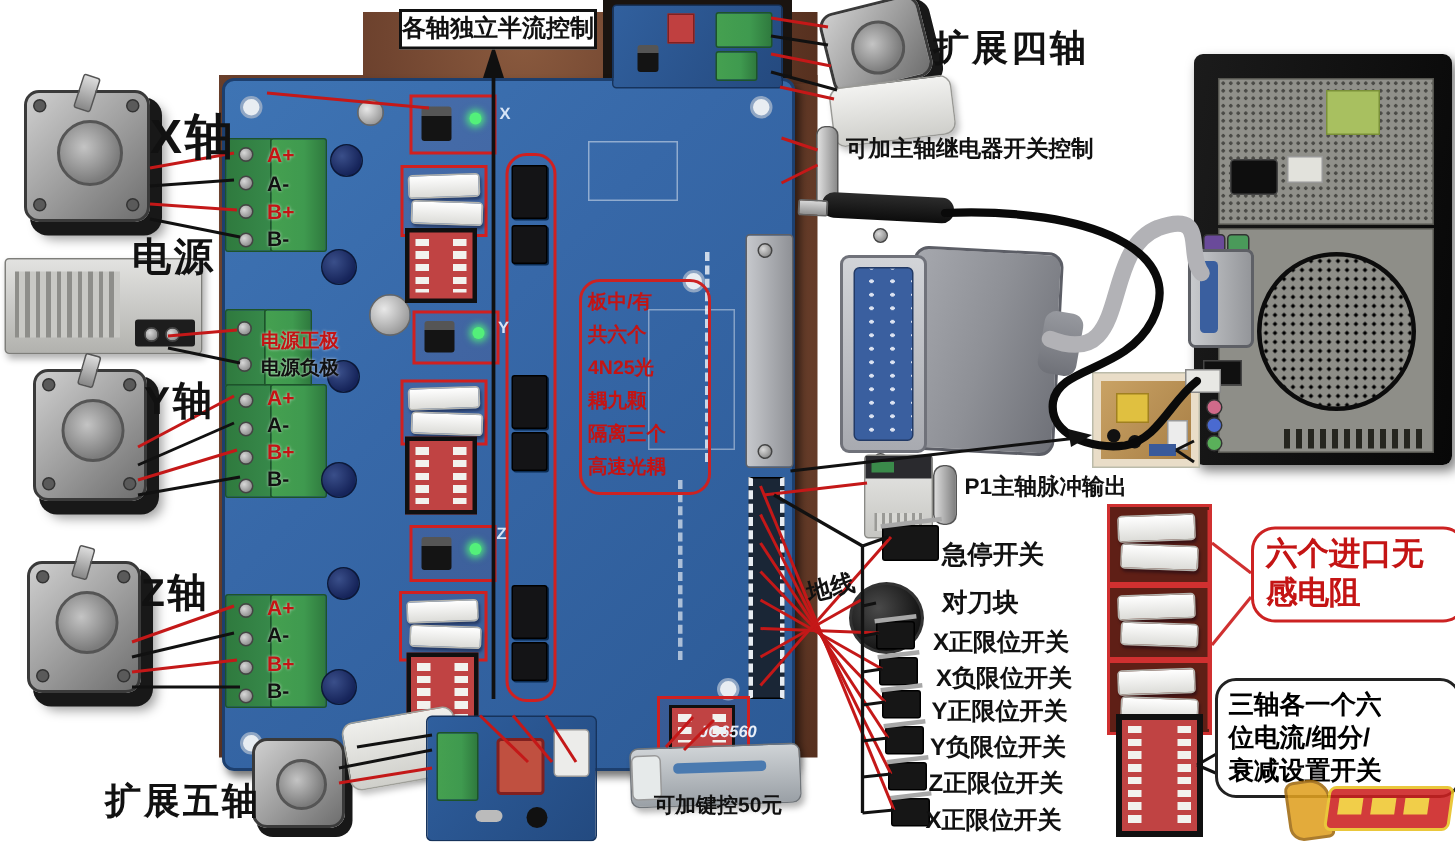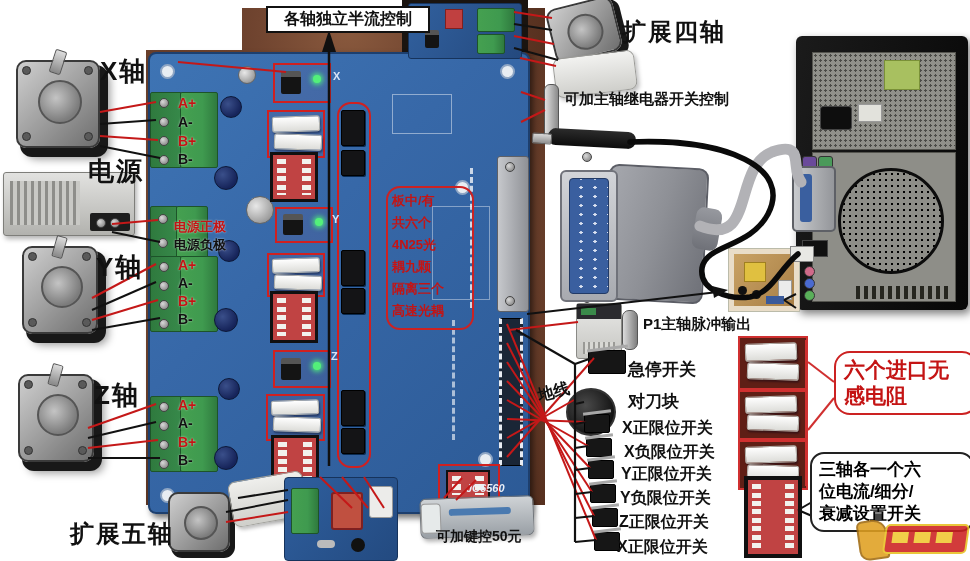--- a/index.html
+++ b/index.html
@@ -382,28 +382,28 @@
     <line x1="834" y1="398" x2="808" y2="430" stroke="#d03030" stroke-width="2"></line>
 
     <line x1="812" y1="502" x2="798" y2="510" stroke="#111" stroke-width="2"></line>
     <line x1="812" y1="516" x2="798" y2="510" stroke="#111" stroke-width="2"></line>
 
     <line x1="796" y1="294" x2="784" y2="300" stroke="#111" stroke-width="2"></line>
     <line x1="796" y1="308" x2="784" y2="300" stroke="#111" stroke-width="2"></line>
   </svg>
 
 
-  <div class="abs label" style="left:266px;top:6px;background:#fff;border:2px solid #111;padding:1px 16px;font-size:16px;z-index:50;">各轴独立半流控制</div>
+  <div class="abs label" style="left:266px;top:6px;background:#fff;border:2px solid #111;padding:1px 0;font-size:16px;z-index:50;">各轴独立半流控制</div>
 
 
   <div class="abs label" style="left:622px;top:16px;font-size:24px;letter-spacing:2px;z-index:50;">扩展四轴</div>
 
   <div class="abs label" style="left:564px;top:90px;font-size:15px;z-index:50;">可加主轴继电器开关控制</div>
 
-  <div class="abs label" style="left:100px;top:54px;font-size:26px;letter-spacing:2px;z-index:50;">X轴</div>
+  <div class="abs label" style="left:100px;top:70px;font-size:32px;letter-spacing:2px;z-index:50;">X轴</div>
   <div class="abs label" style="left:88px;top:154px;font-size:26px;letter-spacing:2px;z-index:50;">电源</div>
   <div class="abs label" style="left:96px;top:250px;font-size:26px;letter-spacing:2px;z-index:50;">Y轴</div>
   <div class="abs label" style="left:94px;top:378px;font-size:26px;letter-spacing:2px;z-index:50;">Z轴</div>
 
   <div class="abs termlbl" style="left:178px;top:96px;color:#c41414;z-index:50;">A+</div>
   <div class="abs termlbl" style="left:178px;top:115px;color:#111;z-index:50;">A-</div>
   <div class="abs termlbl" style="left:178px;top:134px;color:#c41414;z-index:50;">B+</div>
   <div class="abs termlbl" style="left:178px;top:152px;color:#111;z-index:50;">B-</div>
 
   <div class="abs termlbl" style="left:174px;top:220px;color:#c41414;font-size:13px;z-index:50;">电源正极</div>

